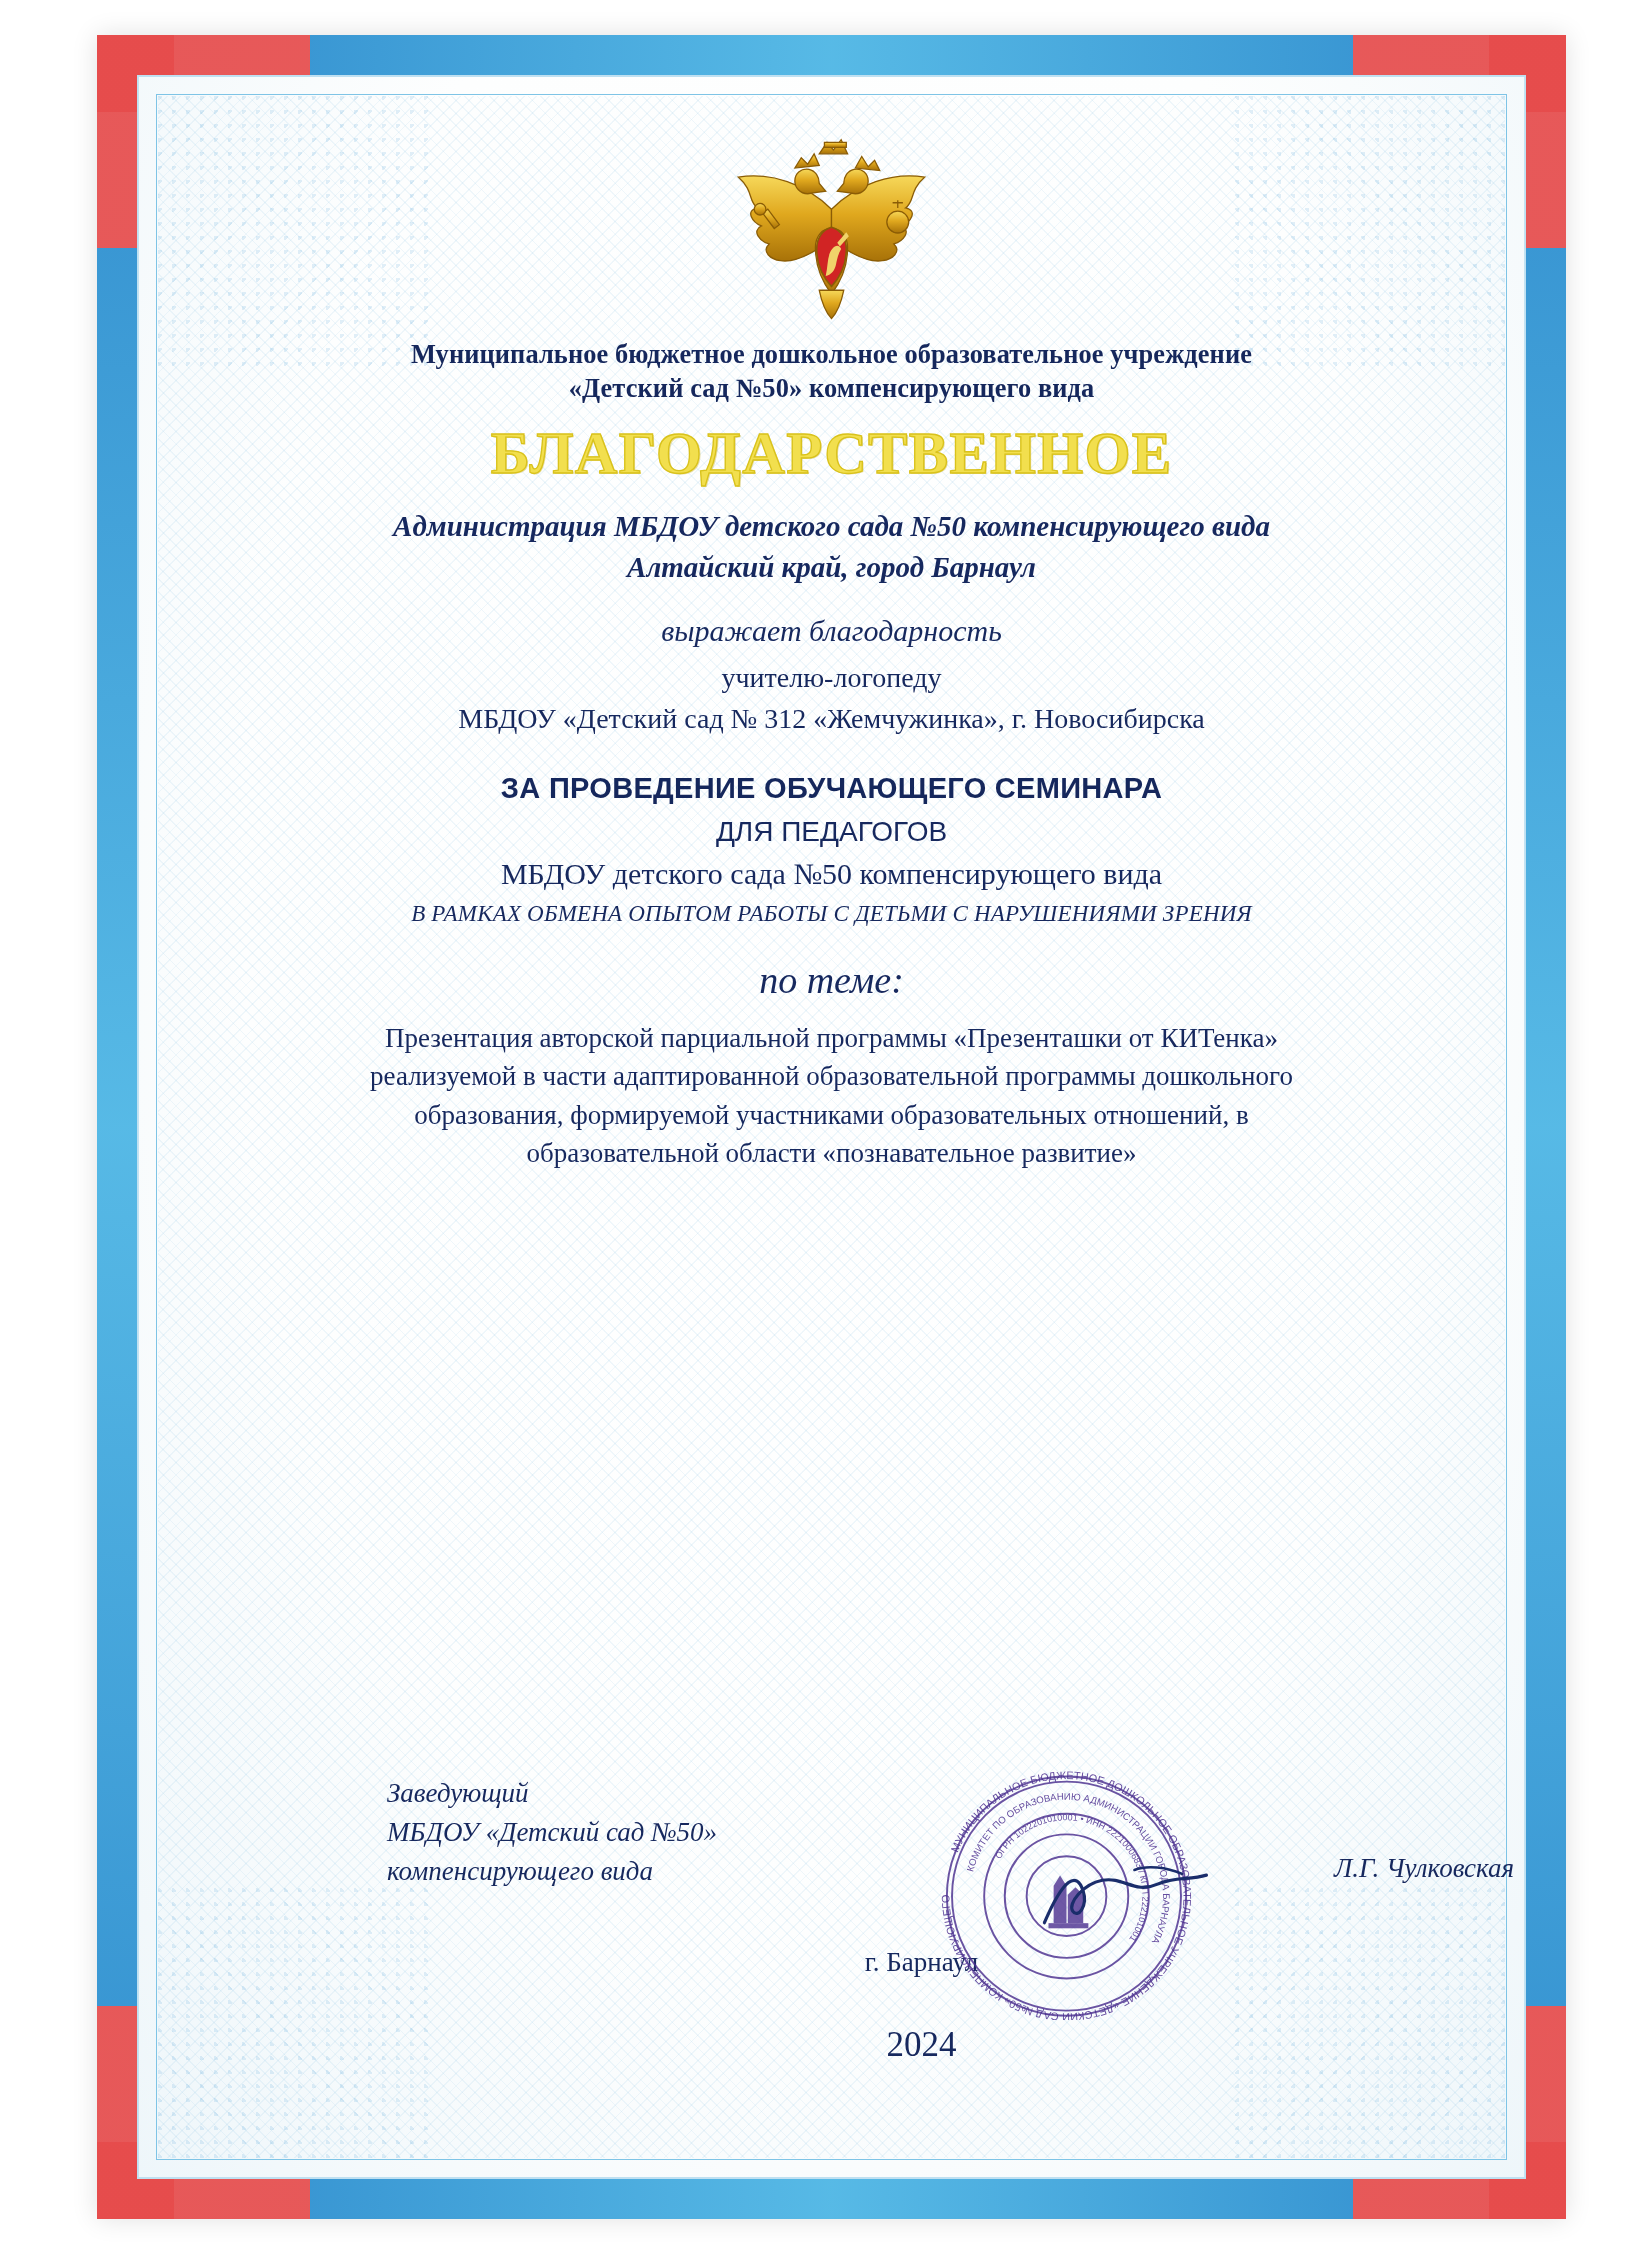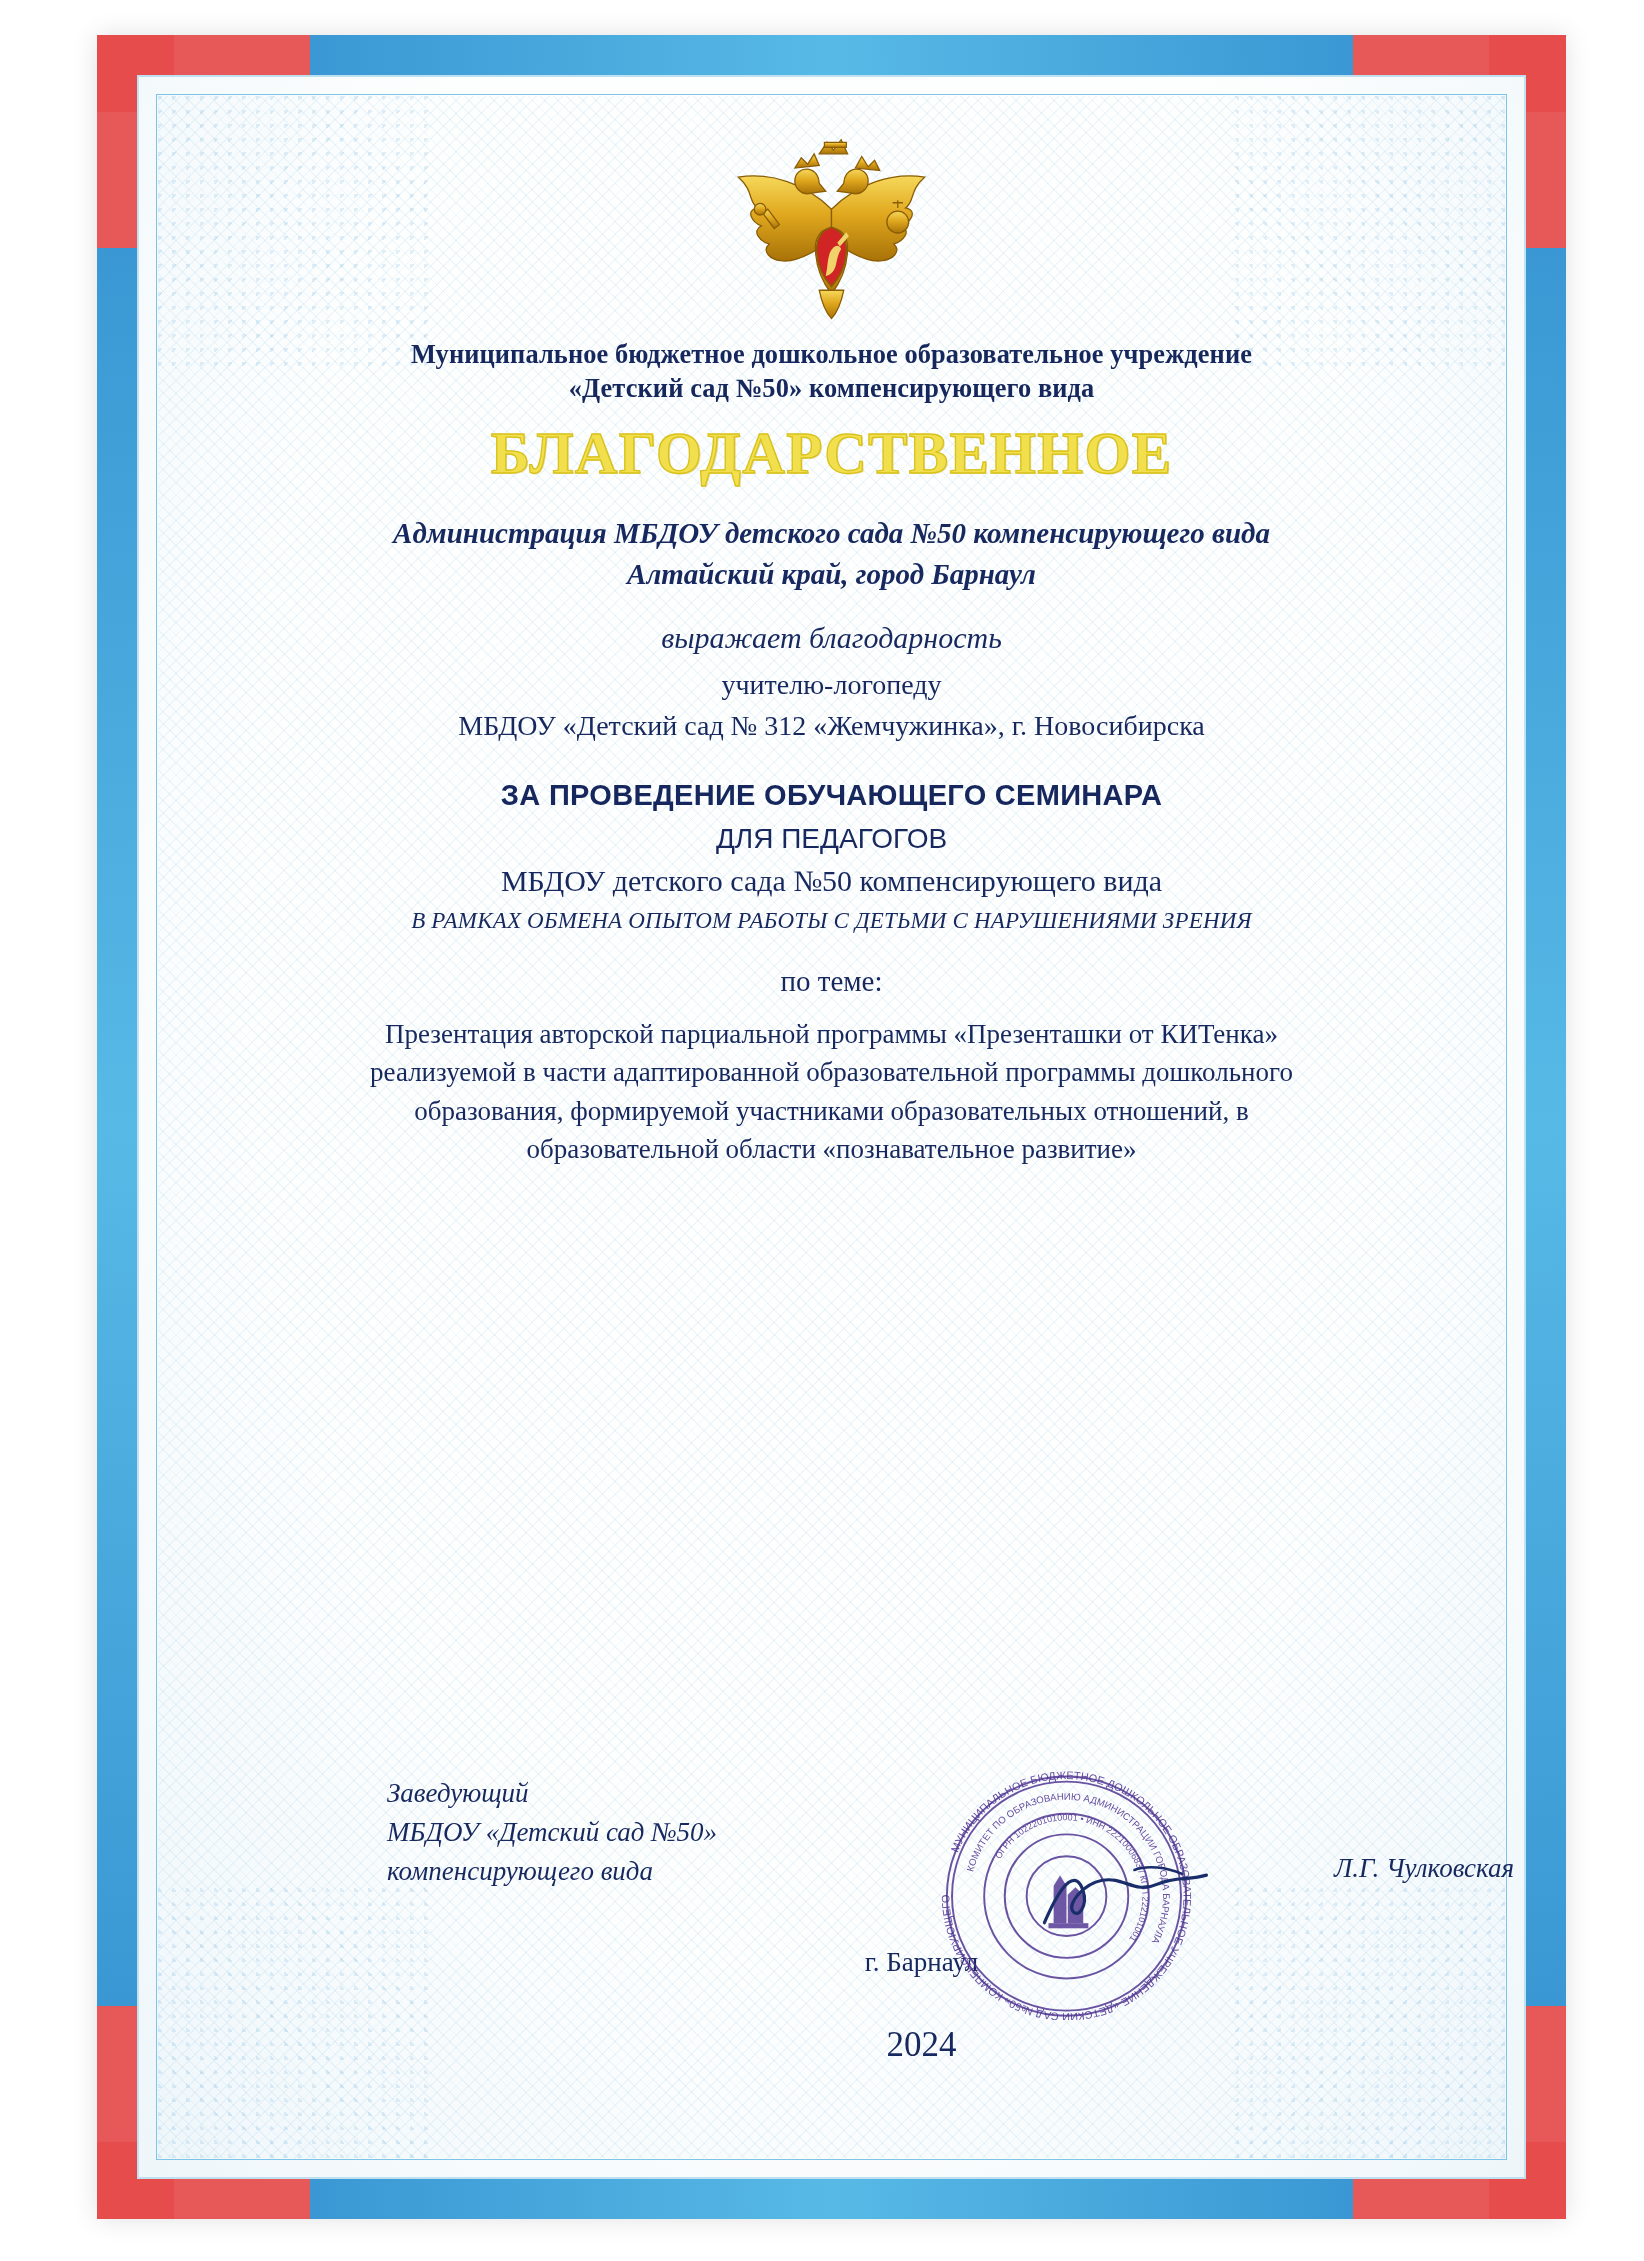--- a/index.html
+++ b/index.html
@@ -125,21 +125,21 @@
     font-size: 59px;
     font-weight: bold;
     line-height: 1.02;
     letter-spacing: 1.3px;
     color: #f2df4e;
     -webkit-text-stroke: 1.3px #d9c21c;
     text-shadow: 0 0 0.6px #cbb41a, 1.3px 1.3px 0 rgba(190,160,10,0.35);
   }
   .title .t2 { display: block; }
   .admin {
-    margin-top: 32px;
+    margin-top: 25px;
     font-size: 29px;
     font-style: italic;
     font-weight: bold;
     line-height: 1.3;
     color: #16285e;
   }
   .expresses {
     margin-top: 28px;
     font-size: 30px;
     font-style: italic;
@@ -183,21 +183,22 @@
   }
   .reason-4 {
     margin-top: 10.3px;
     font-size: 23px;
     font-style: italic;
     color: #16285e;
     letter-spacing: 0.2px;
   }
   .topic-label {
     margin-top: 31px;
-    font-size: 29px;
+    font-size: 38px;
+    font-style: italic;
     color: #16285e;
   }
   .topic-body {
     margin-top: 17px;
     font-size: 27px;
     line-height: 1.42;
     color: #16285e;
   }
   
   .sign-block {

